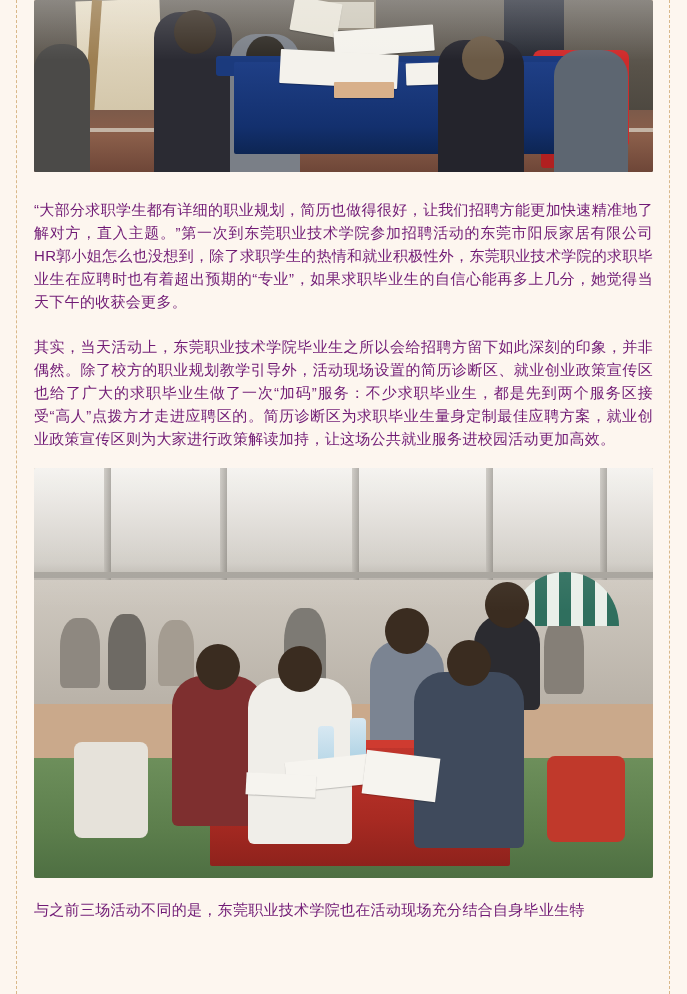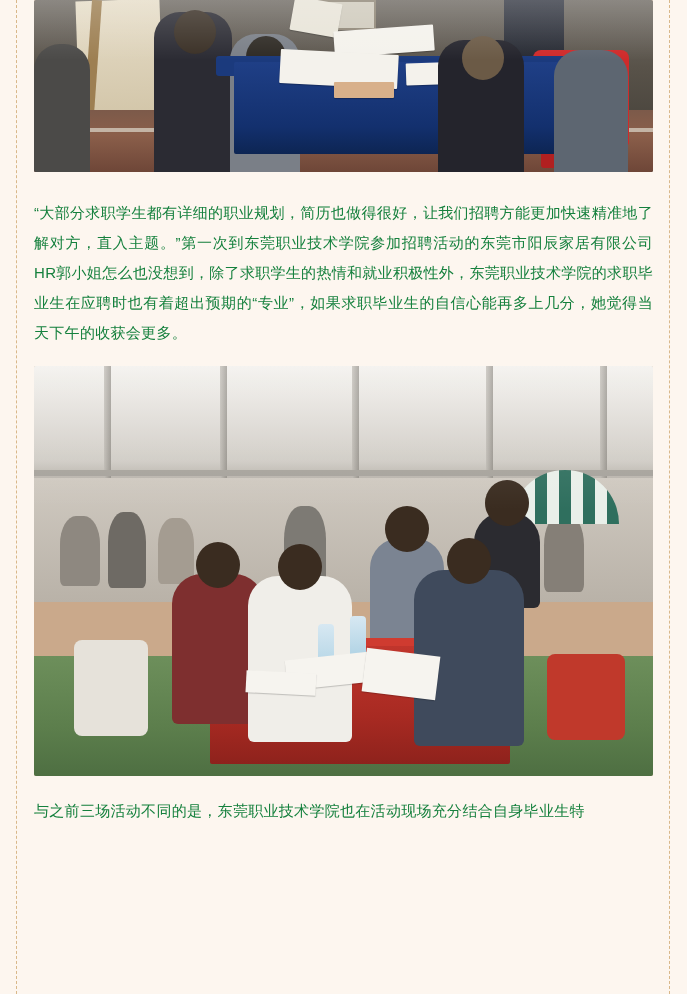--- a/index.html
+++ b/index.html
@@ -49,22 +49,22 @@
     height: 172px;
     margin-top: 0;
   }
   .photo.bottom {
     height: 410px;
     margin-top: 18px;
   }
 
   p.para {
     font-size: 15px;
-    line-height: 30px;
-    color: #15803d;
+    line-height: 23px;
+    color: #701a75;
     text-align: justify;
     margin: 22px 0 0 0;
     text-indent: 0;
     letter-spacing: 0.3px;
   }
   p.para.first { margin-top: 26px; }
   p.last-visible {
     margin-top: 20px;
     max-height: 34px;
     overflow: hidden;
@@ -261,20 +261,21 @@
       <div class="p1-paper b"></div>
       <div class="p1-paper c"></div>
       <div class="p1-paper e"></div>
       <div class="p1-person pc"></div>
       <div class="p1-person pd"></div>
       <div class="p2-overlay-blur"></div>
     </div>
 
     <p class="para first">“大部分求职学生都有详细的职业规划，简历也做得很好，让我们招聘方能更加快速精准地了解对方，直入主题。”第一次到东莞职业技术学院参加招聘活动的东莞市阳辰家居有限公司HR郭小姐怎么也没想到，除了求职学生的热情和就业积极性外，东莞职业技术学院的求职毕业生在应聘时也有着超出预期的“专业”，如果求职毕业生的自信心能再多上几分，她觉得当天下午的收获会更多。</p>
 
+    <p class="para">其实，当天活动上，东莞职业技术学院毕业生之所以会给招聘方留下如此深刻的印象，并非偶然。除了校方的职业规划教学引导外，活动现场设置的简历诊断区、就业创业政策宣传区也给了广大的求职毕业生做了一次“加码”服务：不少求职毕业生，都是先到两个服务区接受“高人”点拨方才走进应聘区的。简历诊断区为求职毕业生量身定制最佳应聘方案，就业创业政策宣传区则为大家进行政策解读加持，让这场公共就业服务进校园活动更加高效。</p>
 
     <div class="photo bottom">
       <div class="p2-sky"></div>
       <div class="p2-canopy"></div>
       <div class="p2-beam" style="left:70px"></div>
       <div class="p2-beam" style="left:186px"></div>
       <div class="p2-beam" style="left:318px"></div>
       <div class="p2-beam" style="left:452px"></div>
       <div class="p2-beam" style="left:566px"></div>
       <div class="p2-rail"></div>

